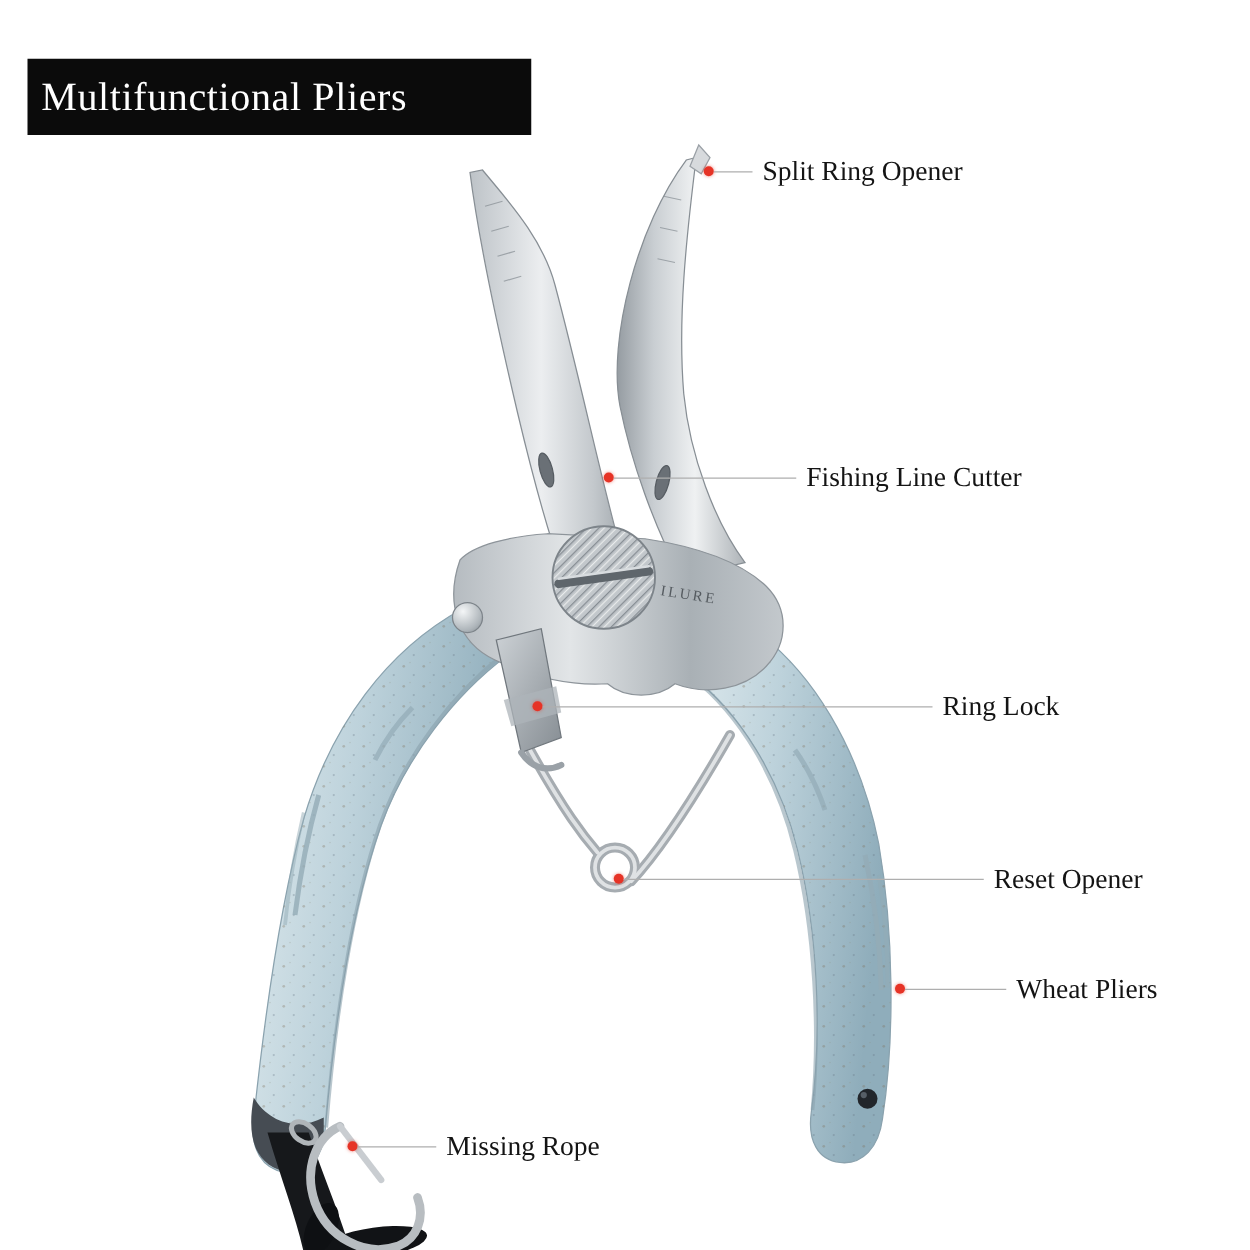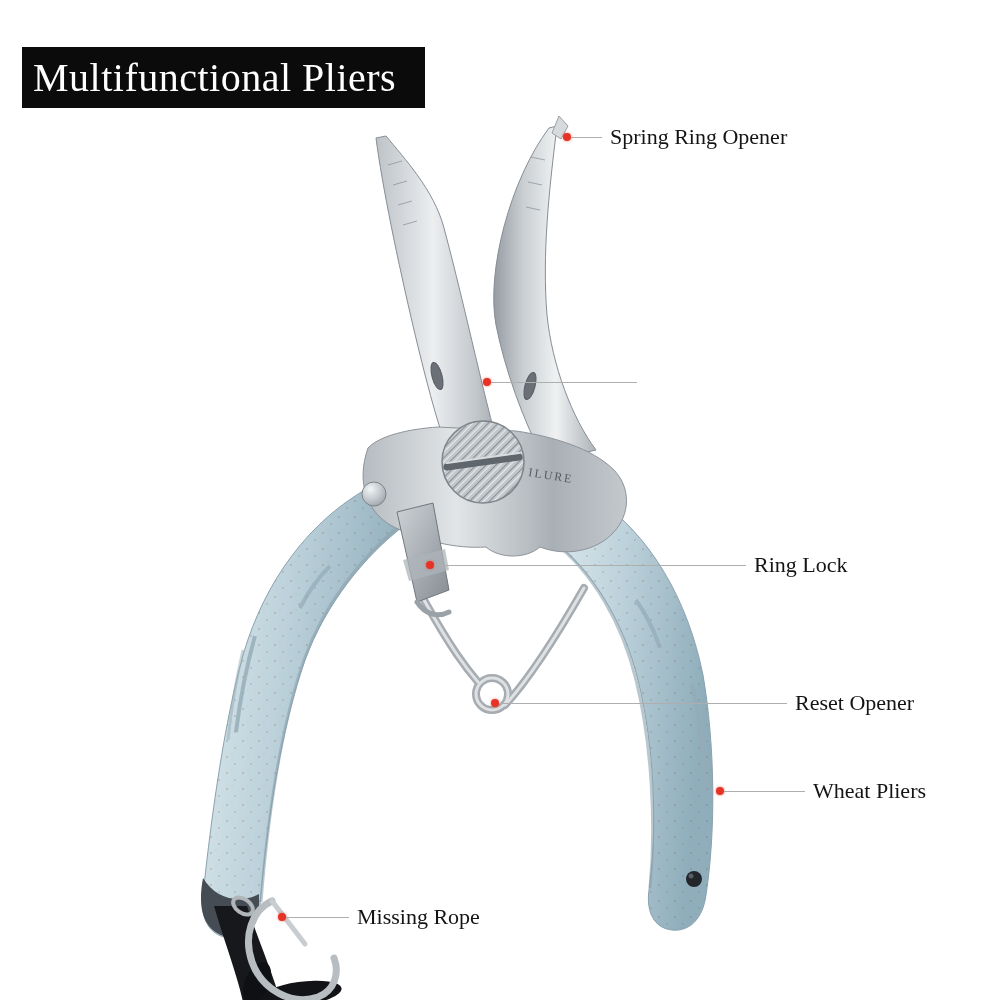--- a/index.html
+++ b/index.html
@@ -6,21 +6,21 @@
   body{
     width:1000px;height:1000px;position:relative;overflow:hidden;
     background:#ffffff;
     font-family:"Liberation Serif","DejaVu Serif",serif;
   }
   .banner{
     position:absolute;left:22px;top:47px;width:403px;height:61px;
     background:#0b0b0b;display:flex;align-items:center;
   }
   .banner h1{
-    color:#ffffff;font-size:40px;font-weight:500;margin:0 0 0 11px;
+    color:#ffffff;font-size:32px;font-weight:500;margin:0 0 0 11px;
     letter-spacing:.5px;white-space:nowrap;
   }
   .pliers-svg{position:absolute;left:0;top:0;width:1000px;height:1000px}
   .callout{position:absolute;display:flex;align-items:center;height:26px}
   .dot{
     width:8px;height:8px;border-radius:50%;background:#e63326;
     box-shadow:0 0 3px rgba(230,51,38,.6);flex:0 0 auto;
   }
   .cline{height:1px;background:#aeaeae;flex:0 0 auto}
   .clabel{margin-left:8px;font-size:22px;color:#141414;white-space:nowrap}
@@ -159,26 +159,27 @@
     <path d="M447 467 L519 457" stroke="#5f666c" stroke-width="7" stroke-linecap="round"></path>
     <path d="M447 463 L519 453" stroke="#d8dcdf" stroke-width="2" stroke-linecap="round"></path>
   </g>
 
   <text x="528" y="476" font-size="12" fill="#555b60" letter-spacing="2" transform="rotate(9 528 476)">ILURE</text>
 </svg>
 
 <div class="callout" style="left:563px;top:124px">
   <span class="dot"></span>
   <span class="cline" style="width:31px"></span>
-  <span class="clabel">Spring Ring Opener</span>
+  <span class="clabel">Split Ring Opener</span>
 </div>
 
 <div class="callout" style="left:483px;top:369px">
   <span class="dot"></span>
   <span class="cline" style="width:146px"></span>
+  <span class="clabel">Fishing Line Cutter</span>
 </div>
 
 <div class="callout" style="left:426px;top:552px">
   <span class="dot"></span>
   <span class="cline" style="width:312px"></span>
   <span class="clabel">Ring Lock</span>
 </div>
 
 <div class="callout" style="left:491px;top:690px">
   <span class="dot"></span>

